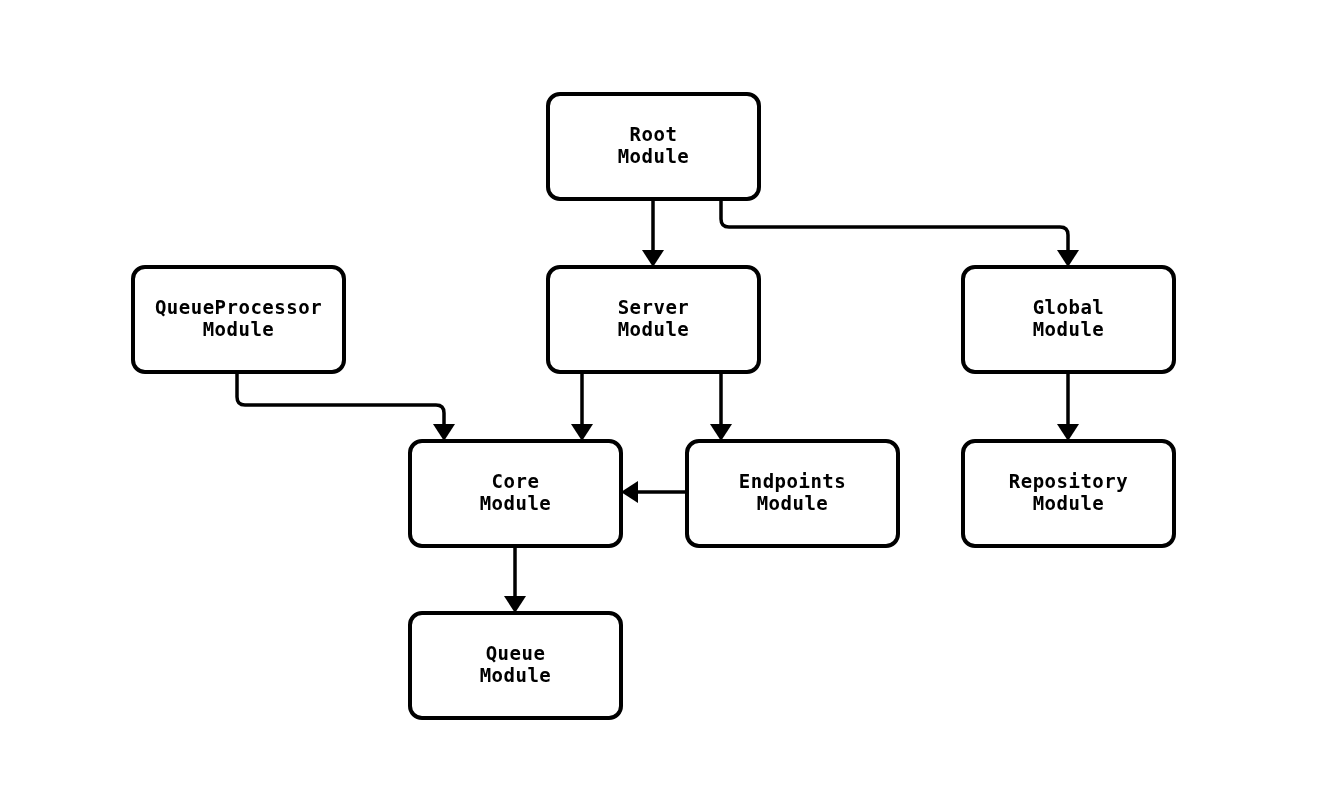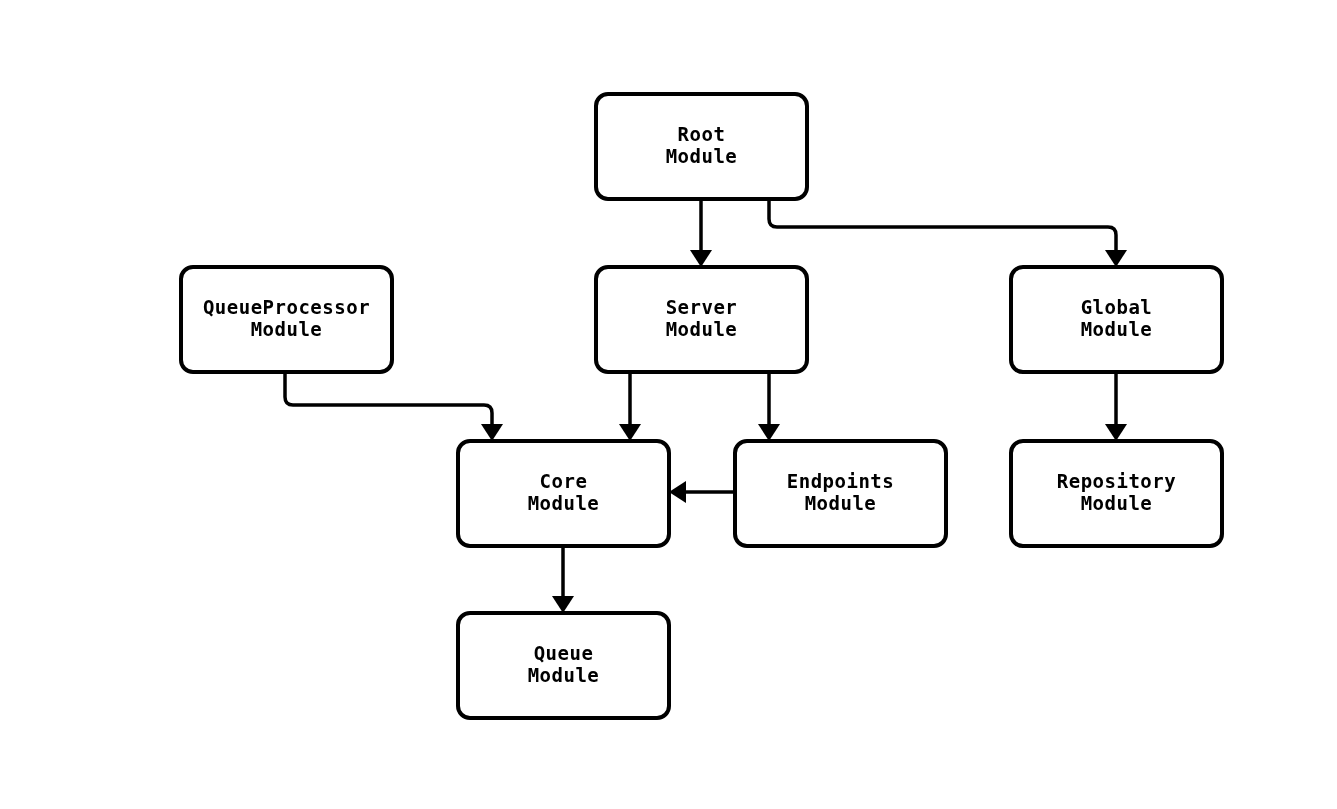--- a/index.html
+++ b/index.html
@@ -12,21 +12,20 @@
     width: 1337px;
     height: 809px;
     overflow: hidden;
     font-family: "DejaVu Sans Mono", "Liberation Mono", monospace;
   }
   #diagram-root {
     position: relative;
     width: 1119px;
     height: 809px;
     background: #ffffff;
-    margin-left: 48px;
   }
   svg#diagram-canvas {
     display: block;
     width: 1337px;
     height: 809px;
   }
   .node-shape {
     fill: #ffffff;
     stroke: #000000;
     stroke-width: 4;

